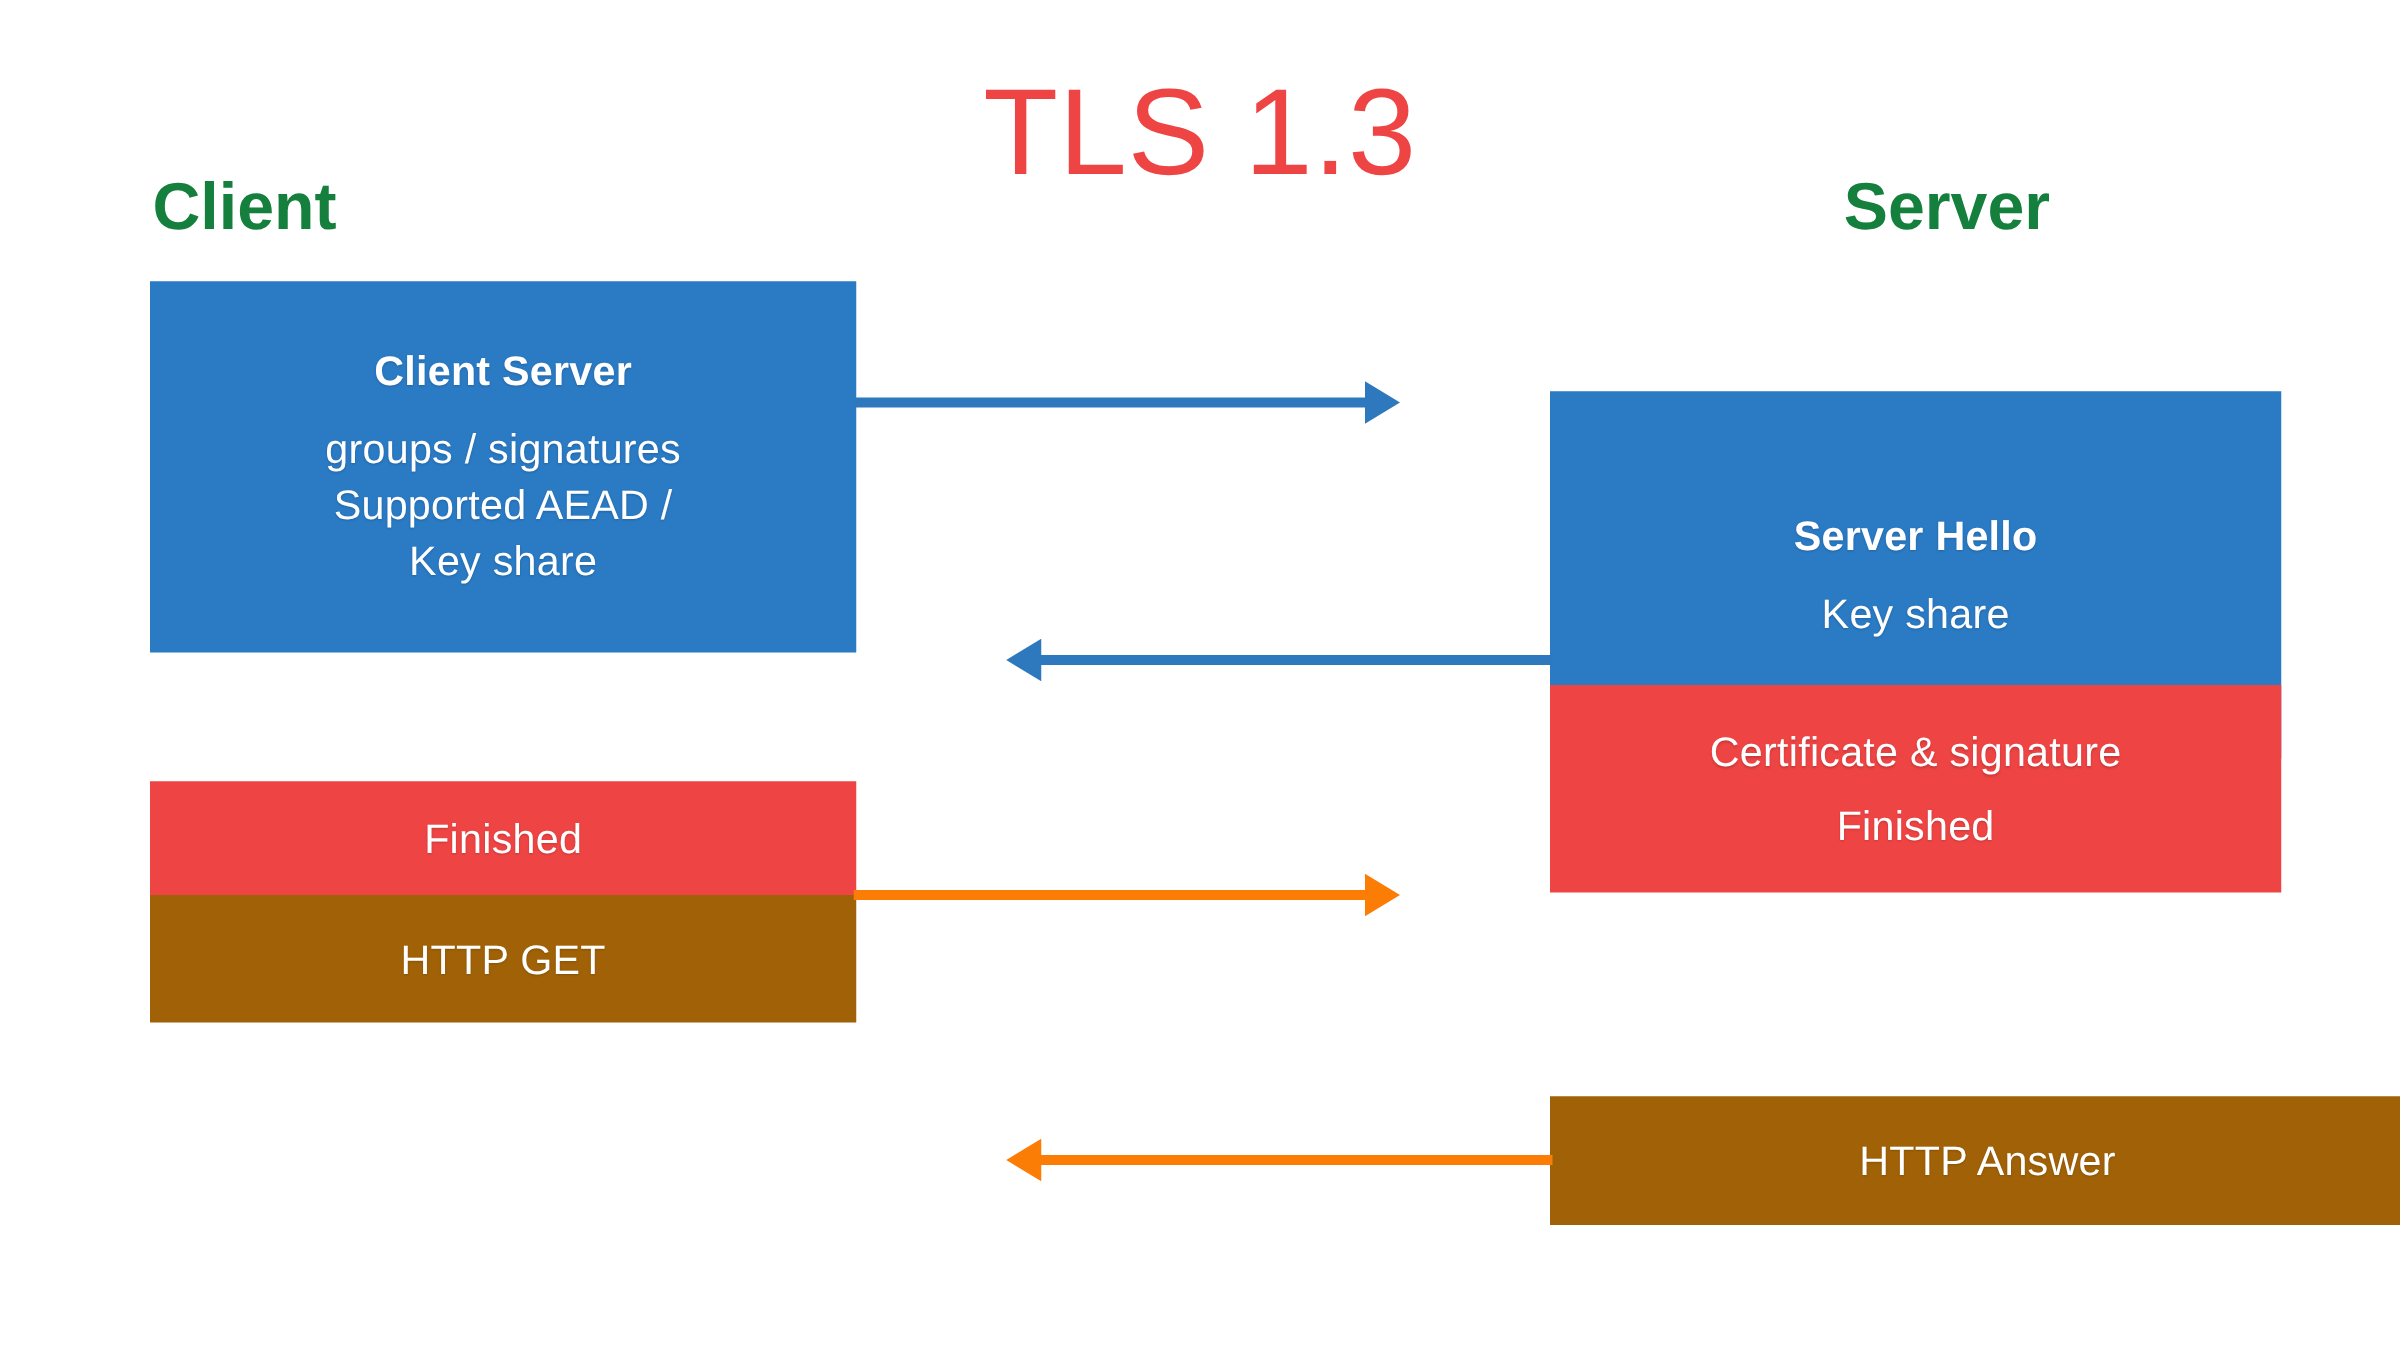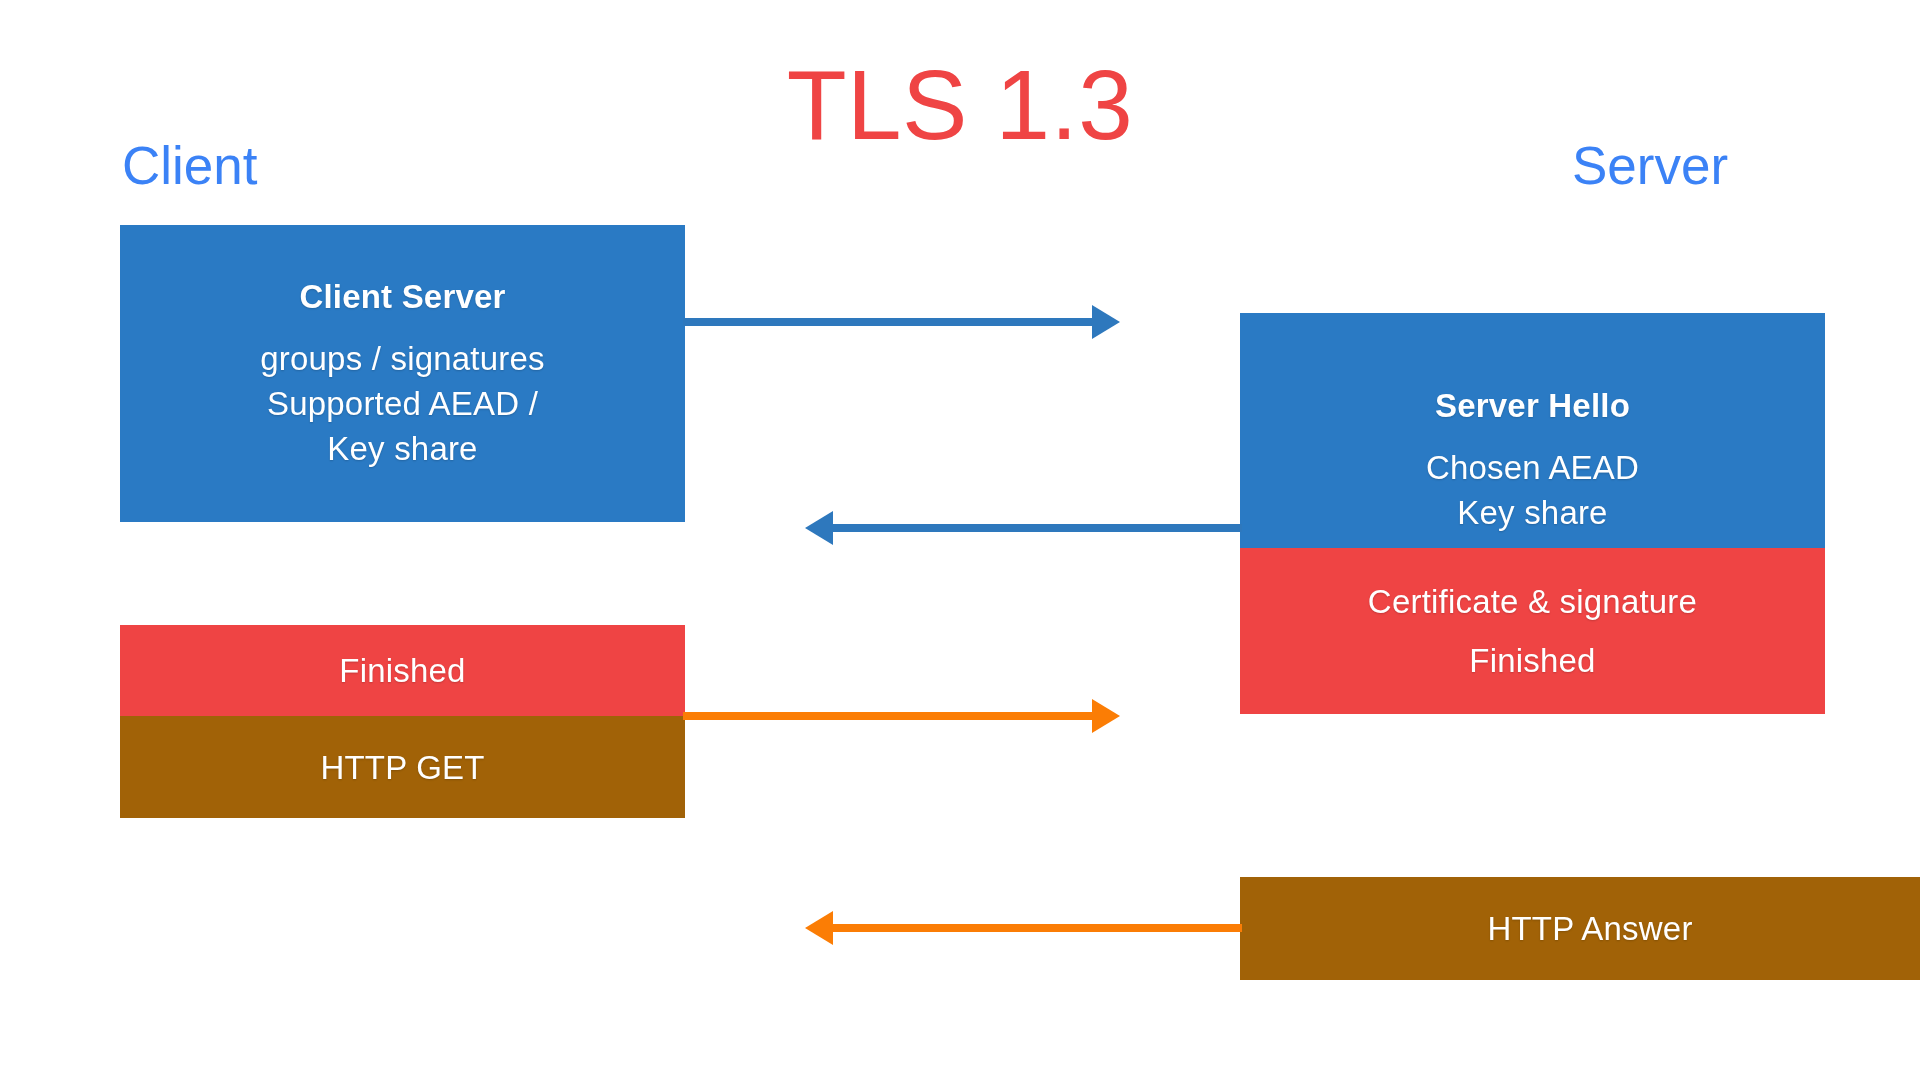--- a/index.html
+++ b/index.html
@@ -31,26 +31,26 @@
     line-height: 110px;
     font-weight: 400;
     color: #ef4444;
     letter-spacing: 0.5px;
     white-space: nowrap;
   }
   .endpoint-label {
     position: absolute;
     font-size: 53px;
     line-height: 60px;
-    font-weight: 400;
-    color: #3b82f6;
+    font-weight: 700;
+    color: #15803d;
     white-space: nowrap;
   }
   .endpoint-label.client { left: 122px; top: 136px; text-align: left; }
-  .endpoint-label.server { left: 1475px; top: 136px; width: 350px; text-align: center; }
+  .endpoint-label.server { left: 1475px; top: 136px; width: 350px; text-align: left; }
 
   
   .msg-box {
     position: absolute;
     box-sizing: border-box;
     display: flex;
     flex-direction: column;
     align-items: center;
     justify-content: center;
     color: #ffffff;
@@ -146,21 +146,20 @@
     <div class="box-line">Finished</div>
   </div>
 
   <div class="msg-box c-orange" id="client-httpget-box">
     <div class="box-line">HTTP GET</div>
   </div>
 
   <div class="msg-box c-blue" id="server-hello-box">
     <div class="box-title">Server Hello</div>
     <div class="box-body">
-      <div class="box-line">Chosen AEAD</div>
       <div class="box-line">Key share</div>
     </div>
   </div>
 
   <div class="msg-box c-green" id="server-cert-box">
     <div class="box-body tight">
       <div class="box-line">Certificate &amp; signature</div>
       <div class="box-line" style="margin-top:14px;">Finished</div>
     </div>
   </div>

